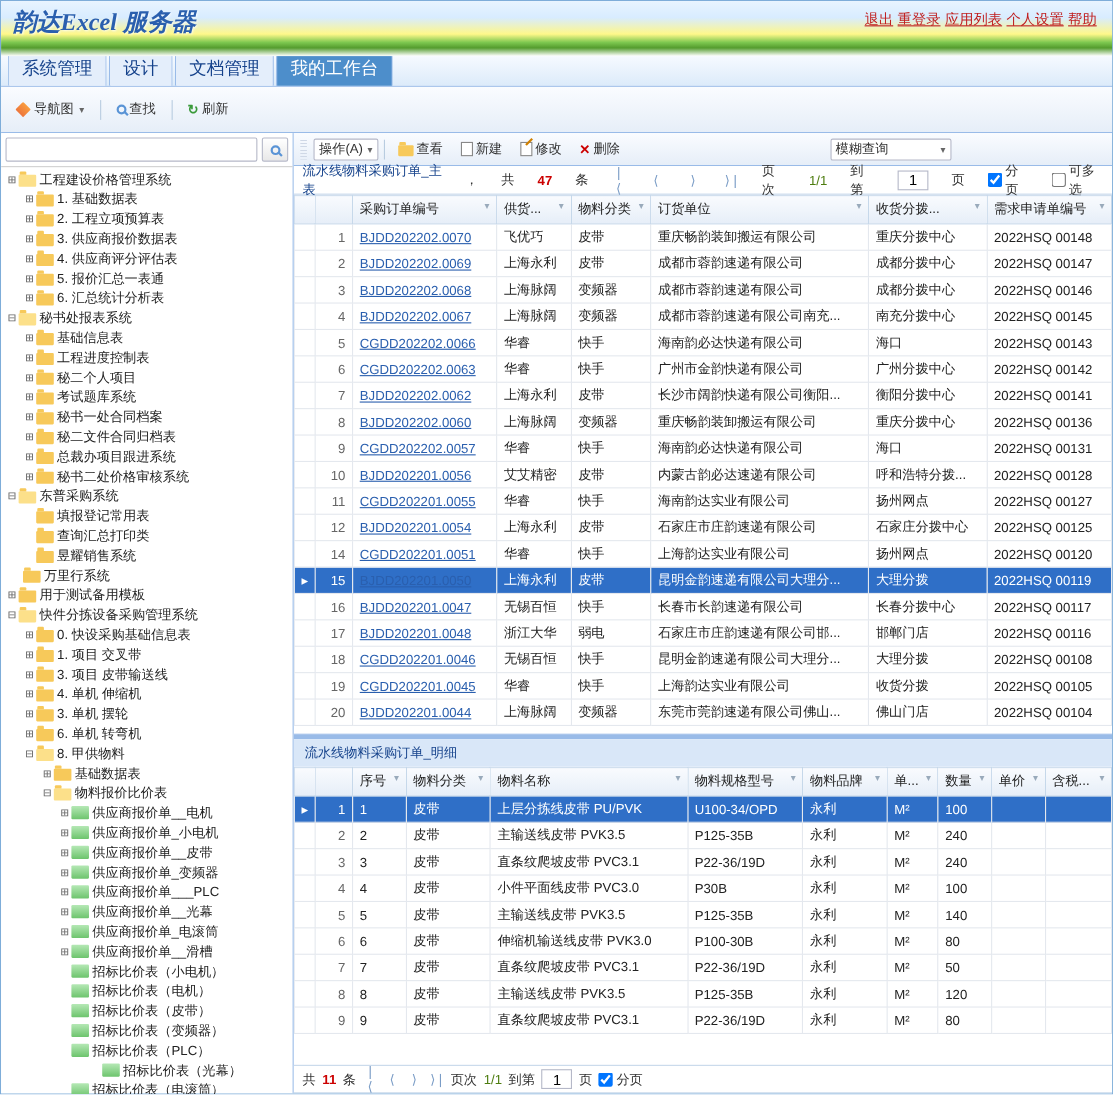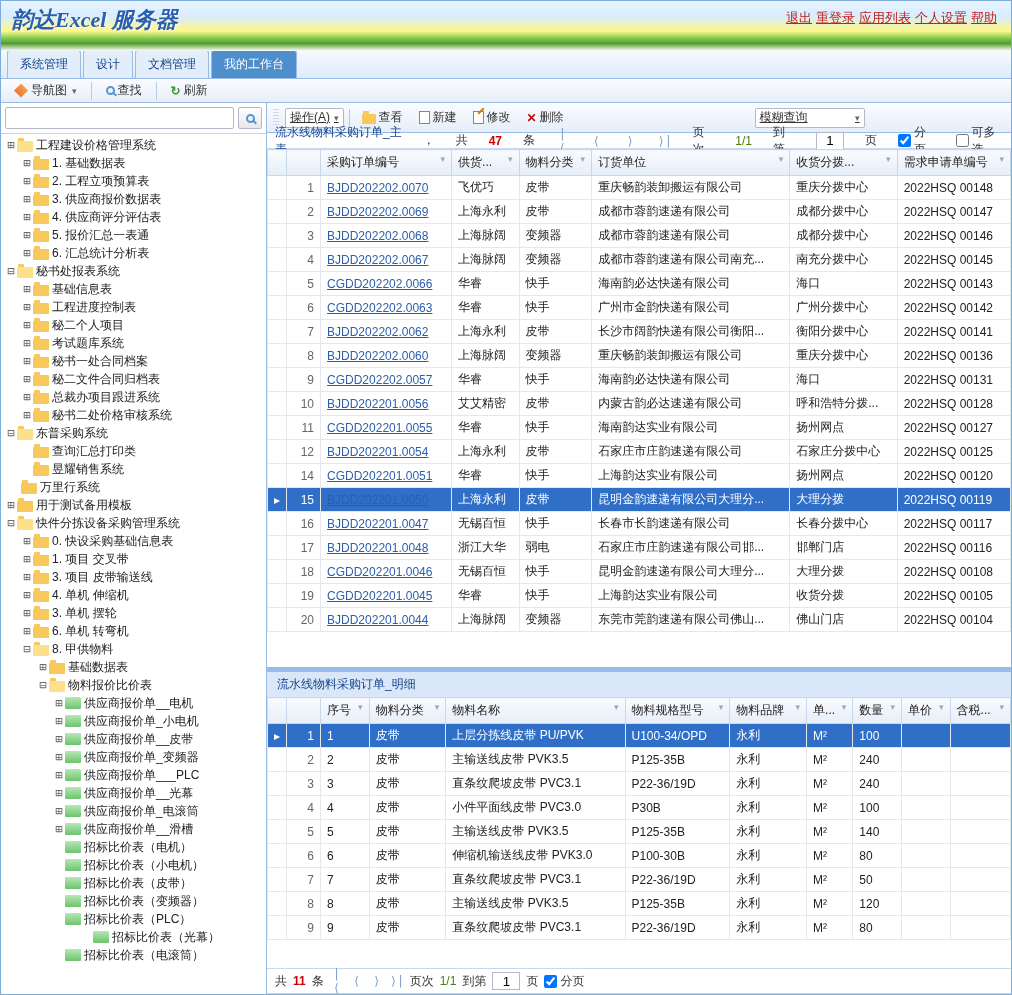--- a/index.html
+++ b/index.html
@@ -3,23 +3,23 @@
 <meta charset="utf-8">
 <style>
 *{box-sizing:border-box;margin:0;padding:0;}
 body{font-family:"Microsoft YaHei",Arial,sans-serif;font-size:12px;color:#333;background:#fff;overflow:hidden;}
 .app{width:1012px;height:995px;display:flex;flex-direction:column;border:1px solid #7eadd9;}
 .header{height:50px;background:linear-gradient(#e8f4ff 0%,#d8ecff 30%,#fff88a 60%,#7ec850 75%,#549c2e 85%,#fff 100%);display:flex;align-items:flex-start;padding:4px 10px;position:relative;}
 .app-title{font-size:22px;color:#2a5fae;font-style:italic;font-family:"KaiTi","STKaiti",serif;font-weight:bold;text-shadow:1px 1px 2px rgba(255,255,255,.8);}
 .header-links{position:absolute;right:14px;top:8px;display:flex;gap:4px;}
 .header-links a{color:#c02020;text-decoration:underline;cursor:pointer;font-size:13px;}
 .tabstrip{height:28px;background:linear-gradient(#f6faff,#dcebfa);border-bottom:1px solid #99bbe8;display:flex;align-items:flex-end;padding-left:6px;}
-.tab{padding:5px 12px;border:1px solid #99bbe8;border-bottom:none;background:#e4eefb;margin-right:2px;border-radius:3px 3px 0 0;cursor:pointer;color:#15428b;font-size:12px;}
+.tab{padding:5px 12px;border:1px solid #99bbe8;border-bottom:none;background:#e4eefb;margin-right:2px;border-radius:3px 3px 0 0;cursor:pointer;color:#15428b;font-size:16px;}
 .tab.active{background:#4d8ecb;color:#fff;}
-.toolbar1{height:24px;background:linear-gradient(#fafcff,#e6eef8);border-bottom:1px solid #99bbe8;display:flex;align-items:center;padding:0 6px;gap:4px;}
+.toolbar1{height:42px;background:linear-gradient(#fafcff,#e6eef8);border-bottom:1px solid #99bbe8;display:flex;align-items:center;padding:0 6px;gap:4px;}
 .tbtn{display:inline-flex;align-items:center;gap:3px;padding:3px 6px;cursor:pointer;border:1px solid transparent;border-radius:2px;}
 .sep{width:1px;height:18px;background:#b8cce0;margin:0 3px;}
 .ico{display:inline-block;width:14px;height:14px;}
 .ico-nav{background:linear-gradient(45deg,#e6603a,#ffb040);clip-path:polygon(50% 0,100% 50%,50% 100%,0 50%);}
 .ico-search{border:2px solid #5a94d6;border-radius:50%;width:9px;height:9px;position:relative;}
 .ico-search::after{content:"";position:absolute;width:5px;height:2px;background:#5a94d6;transform:rotate(45deg);right:-4px;bottom:-2px;}
 .ico-refresh{color:#3a9a3a;font-weight:bold;}
 .ico-folder{width:14px;height:10px;background:#f7c95a;margin-top:3px;border-radius:1px;position:relative;}
 .ico-folder::before{content:"";position:absolute;top:-3px;left:1px;width:6px;height:3px;background:#f7c95a;border-radius:1px 1px 0 0;}
 .ico-new{width:11px;height:13px;background:#fff;border:1px solid #888;}
@@ -36,40 +36,40 @@
 .tn .tog{width:12px;text-align:center;color:#6a6a6a;font-family:monospace;flex-shrink:0;}
 .tn .fico{width:16px;height:14px;margin-right:3px;flex-shrink:0;}
 .tn .fico.folder{background:#f7c95a;border-radius:1px;height:11px;margin-top:2px;position:relative;}
 .tn .fico.folder::before{content:"";position:absolute;top:-3px;left:1px;width:6px;height:3px;background:#f7c95a;border-radius:1px 1px 0 0;}
 .tn .fico.folder.open{background:#fce08a;}
 .tn .fico.leaf{background:linear-gradient(#b5e8b5,#6dc46d);height:12px;border-radius:1px;}
 .tn .lbl{font-size:12px;color:#222;}
 .content{flex:1;display:flex;flex-direction:column;overflow:hidden;}
 .ops-bar{height:30px;background:linear-gradient(#fafcff,#e6eef8);border-bottom:1px solid #99bbe8;display:flex;align-items:center;padding:0 6px;gap:2px;}
 .ops-bar .drag{width:6px;height:18px;background:repeating-linear-gradient(#cfd8e6 0 1px,transparent 1px 3px);margin-right:4px;}
-.paging{height:16px;background:#fff;border-bottom:1px solid #c6d8ea;display:flex;align-items:center;padding:0 8px;gap:21px;font-size:12px;}
+.paging{height:26px;background:#fff;border-bottom:1px solid #c6d8ea;display:flex;align-items:center;padding:0 8px;gap:21px;font-size:12px;}
 .paging .title{color:#15428b;}
 .paging .cnt{color:#c00;font-weight:bold;}
 .paging .pg{color:#4d7c0f;}
 .paging input.pnum{width:28px;height:18px;border:1px solid #b5b8c8;text-align:center;}
 .paging .chk{display:inline-flex;align-items:center;gap:3px;}
 .navbtn{display:inline-block;width:14px;text-align:center;color:#7a9cc6;cursor:pointer;font-family:monospace;}
 .grid-wrap{flex:1;overflow:auto;border-bottom:1px solid #99bbe8;}
 table.grid{border-collapse:collapse;width:100%;font-size:12px;}
 table.grid th{background:linear-gradient(#f9fbfe,#e6eef8);border:1px solid #c6d8ea;padding:4px 6px;text-align:left;font-weight:normal;color:#222;white-space:nowrap;position:sticky;top:0;}
 table.grid td{border:1px solid #e4e8ee;padding:3px 6px;white-space:nowrap;color:#222;}
 table.grid tr.sel td{background:#2f6fc7;color:#fff;}
 table.grid .rownum{text-align:right;color:#666;width:34px;}
 table.grid .link{color:#2a5fae;text-decoration:underline;cursor:pointer;}
 table.grid .rowptr{width:18px;text-align:center;color:#444;}
 .detail{border-top:4px solid #99bbe8;display:flex;flex-direction:column;height:326px;}
 .detail-title{background:#d9e7f8;padding:4px 10px;color:#15428b;font-size:12px;}
 .detail-grid-wrap{flex:1;overflow:auto;}
 .detail-paging{height:26px;background:#fff;border-top:1px solid #c6d8ea;display:flex;align-items:center;padding:0 8px;gap:6px;}
-.drop{display:inline-flex;align-items:center;border:1px solid #b5b8c8;height:20px;background:#fff;padding:0 4px;border-radius:2px;cursor:pointer;gap:4px;text-decoration:underline;}
+.drop{display:inline-flex;align-items:center;border:1px solid #b5b8c8;height:20px;background:#fff;padding:0 4px;border-radius:2px;cursor:pointer;gap:4px;}
 .drop .car{font-size:9px;color:#666;}
 th .car{float:right;font-size:9px;color:#9ab;}
 ::-webkit-scrollbar{width:16px;height:16px;}
 ::-webkit-scrollbar-track{background:#f0f0f0;}
 ::-webkit-scrollbar-thumb{background:#c6cdd6;border:1px solid #a8b0bc;border-radius:2px;}
 </style>
 </head>
 <body>
 
 <div class="app">
@@ -197,20 +197,25 @@
             <span class="lbl">秘书二处价格审核系统</span>
           </div>
           <div class="tn" style="padding-left: 4px;">
             <span class="tog">⊟</span>
             <span class="fico folder open"></span>
             <span class="lbl">东普采购系统</span>
           </div>
           <div class="tn" style="padding-left: 20px;">
             <span class="tog"></span>
             <span class="fico folder"></span>
+            <span class="lbl">填报登记常用表</span>
+          </div>
+          <div class="tn" style="padding-left: 20px;">
+            <span class="tog"></span>
+            <span class="fico folder"></span>
             <span class="lbl">查询汇总打印类</span>
           </div>
           <div class="tn" style="padding-left: 20px;">
             <span class="tog"></span>
             <span class="fico folder"></span>
             <span class="lbl">昱耀销售系统</span>
           </div>
           <div class="tn" style="padding-left: 8px;">
             <span class="tog"></span>
             <span class="fico folder"></span>
@@ -307,26 +312,26 @@
             <span class="lbl">供应商报价单_电滚筒</span>
           </div>
           <div class="tn" style="padding-left: 52px;">
             <span class="tog">⊞</span>
             <span class="fico leaf"></span>
             <span class="lbl">供应商报价单__滑槽</span>
           </div>
           <div class="tn" style="padding-left: 52px;">
             <span class="tog"></span>
             <span class="fico leaf"></span>
+            <span class="lbl">招标比价表（小电机）</span>
+          </div>
+          <div class="tn" style="padding-left: 52px;">
+            <span class="tog"></span>
+            <span class="fico leaf"></span>
             <span class="lbl">招标比价表（电机）</span>
-          </div>
-          <div class="tn" style="padding-left: 52px;">
-            <span class="tog"></span>
-            <span class="fico leaf"></span>
-            <span class="lbl">招标比价表（小电机）</span>
           </div>
           <div class="tn" style="padding-left: 52px;">
             <span class="tog"></span>
             <span class="fico leaf"></span>
             <span class="lbl">招标比价表（皮带）</span>
           </div>
           <div class="tn" style="padding-left: 52px;">
             <span class="tog"></span>
             <span class="fico leaf"></span>
             <span class="lbl">招标比价表（变频器）</span>

